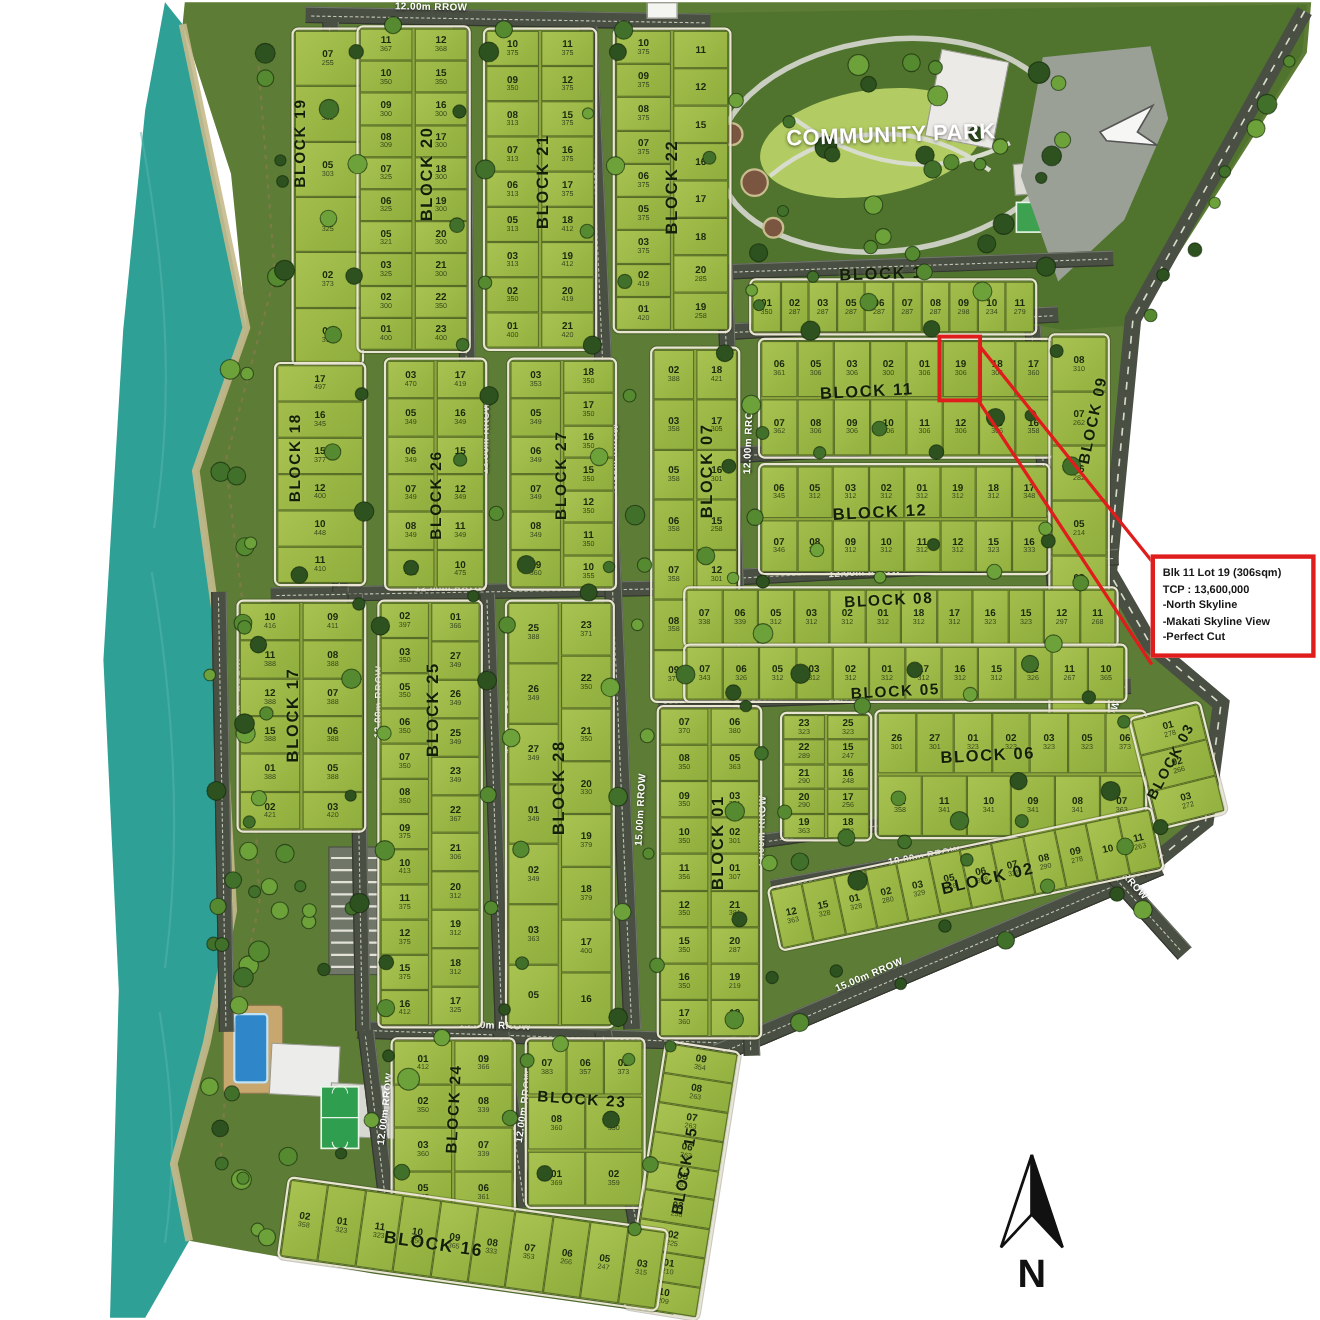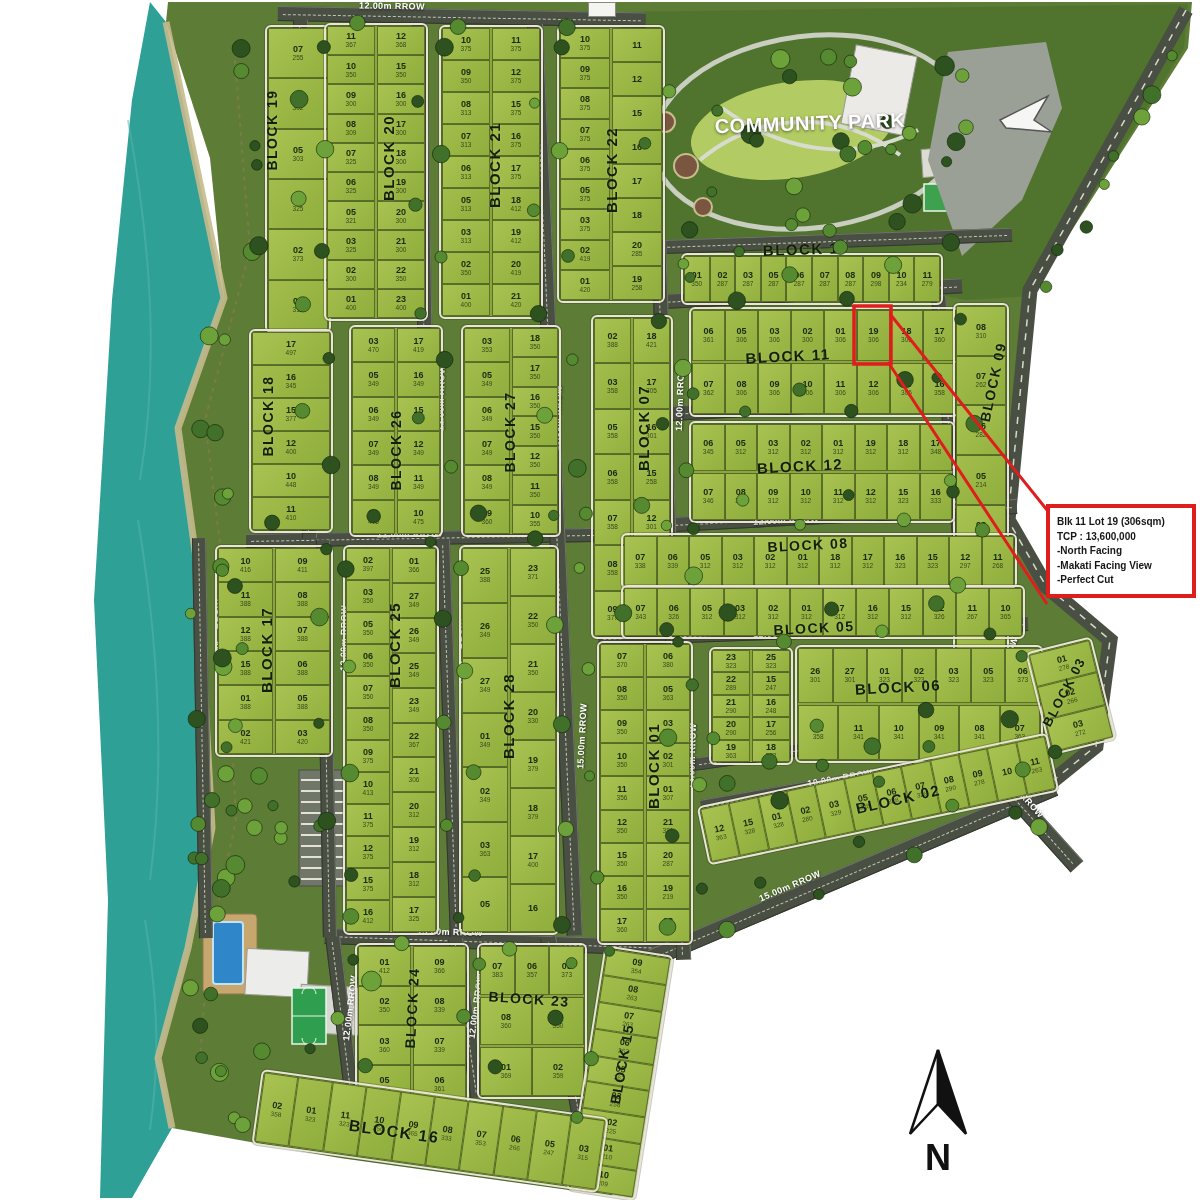--- a/index.html
+++ b/index.html
@@ -1811,22 +1811,22 @@
     <line x1="888" y1="362" x2="1047" y2="604" stroke="#e01d1d" stroke-width="3"></line>
     <rect x="854" y="306" width="37" height="58" fill="none" stroke="#e01d1d" stroke-width="3.5"></rect>
   </svg>
 
   <div id="hud">
     <div id="parklabel">COMMUNITY PARK</div>
     <div id="callout" style="pointer-events:auto;">
       <div class="cl">Blk 11 Lot 19 (306sqm)</div>
       <div class="cl">TCP : 13,600,000</div>
       <div id="calloutFeatures">
-          <div class="cl">-North Facing</div>
-          <div class="cl">-Makati Facing View</div>
+          <div class="cl">-North Skyline</div>
+          <div class="cl">-Makati Skyline View</div>
           <div class="cl">-Perfect Cut</div>
         </div>
     </div>
     <div id="compass">
       <svg width="110" height="96">
         <polygon points="52,6 24,90 52,60" fill="#ffffff" stroke="#111" stroke-width="2.5"></polygon>
         <polygon points="52,6 80,90 52,60" fill="#111" stroke="#111" stroke-width="2.5"></polygon>
       </svg>
       <div class="nl">N</div>
     </div>

